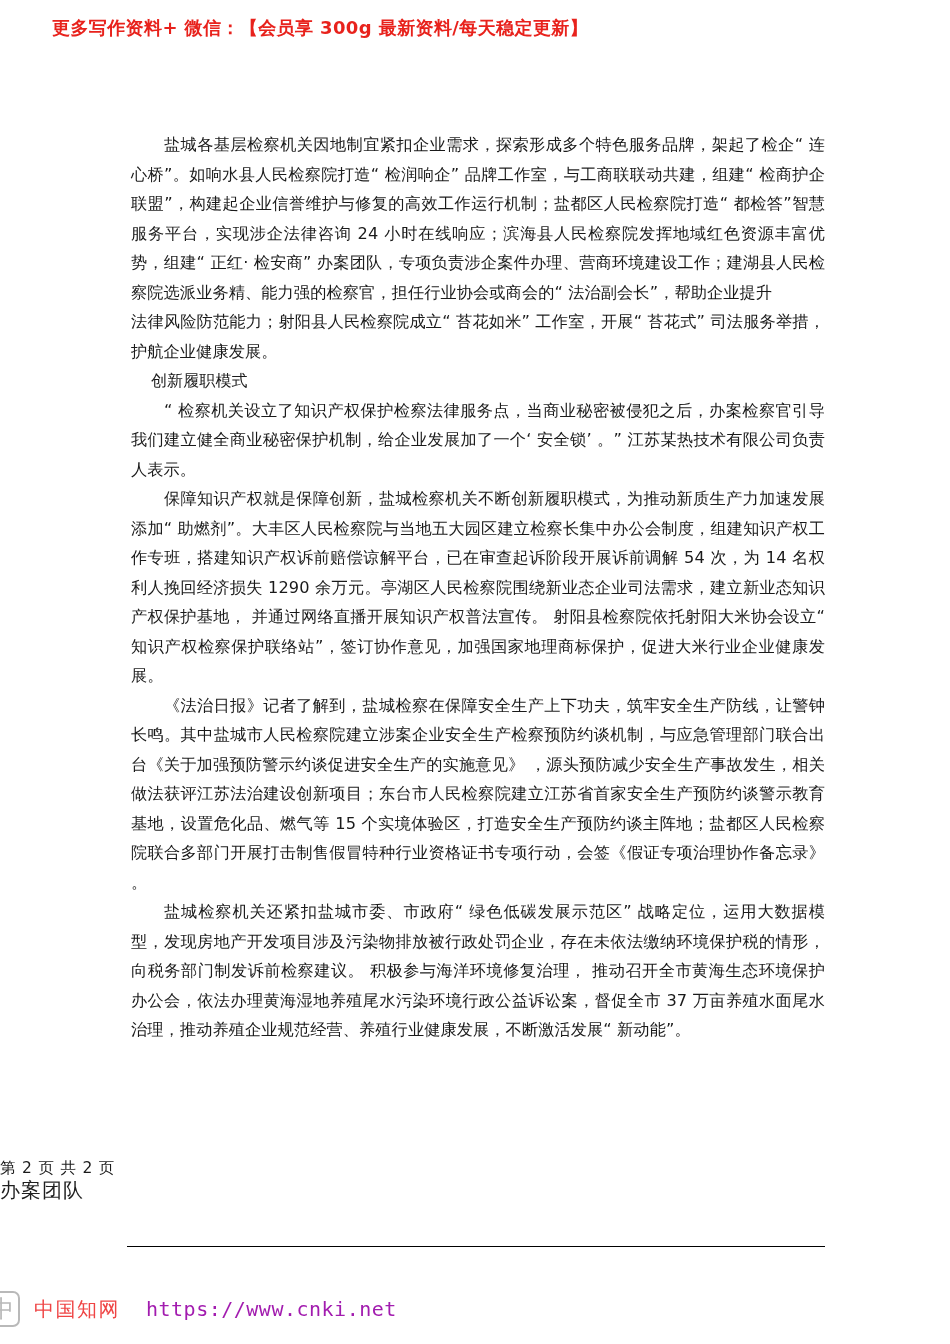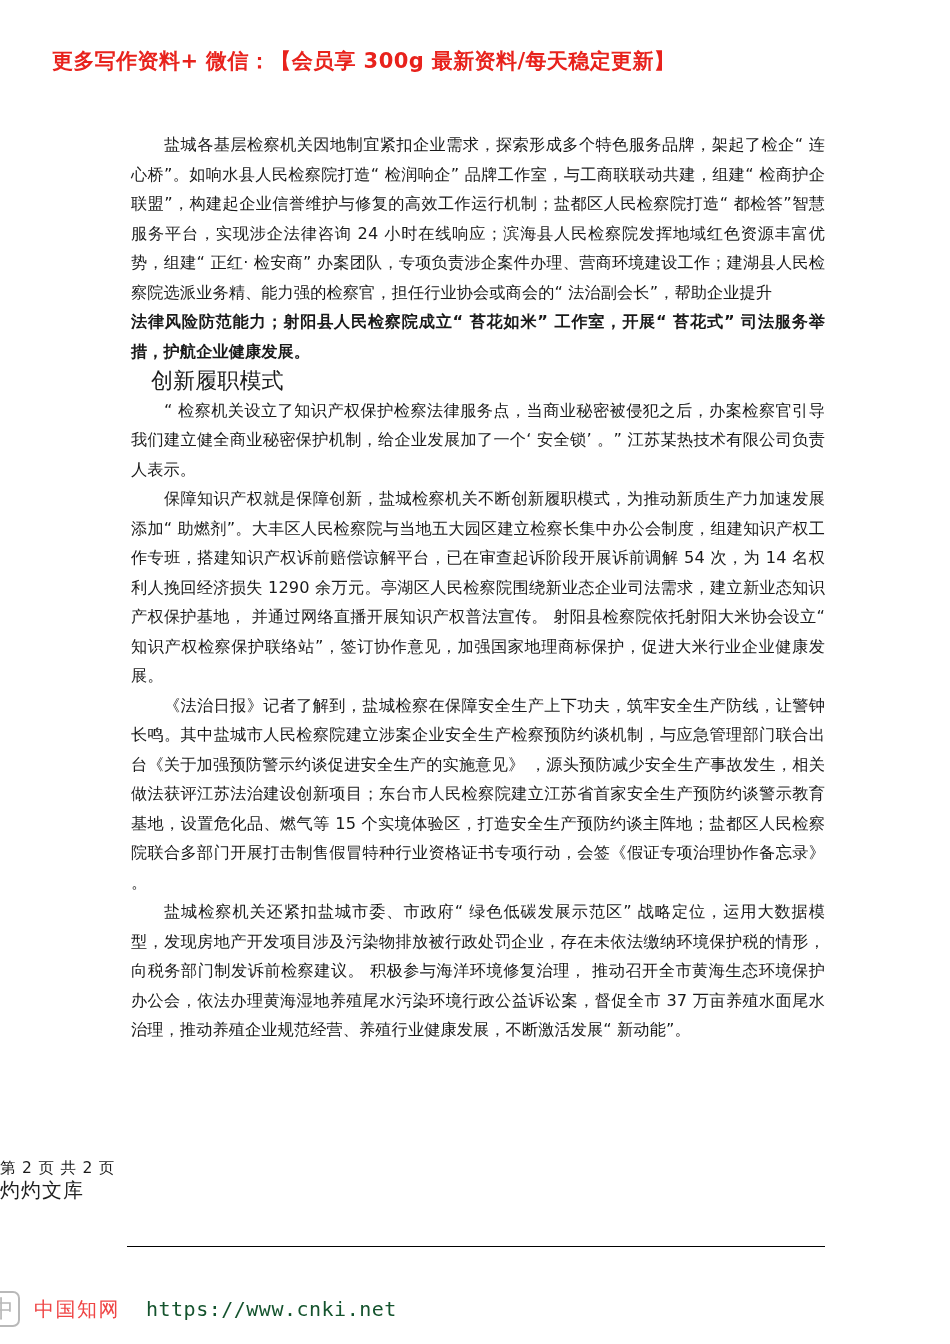--- a/index.html
+++ b/index.html
@@ -15,26 +15,25 @@
     overflow: hidden;
   }
 
   
   .promo-banner {
     position: absolute;
     left: 52px;
     top: 13px;
     width: 860px;
     color: #e8221c;
-    font-size: 21px;
+    font-size: 18px;
     font-weight: 700;
     letter-spacing: 0.4px;
     white-space: nowrap;
     line-height: 30px;
-    margin-top: 33px;
   }
 
   
   .doc-body {
     position: absolute;
     left: 131px;
     top: 86px;
     width: 694px;
     margin-top: 44px;
   }
@@ -46,24 +45,23 @@
     text-justify: inter-ideograph;
     margin: 0;
     letter-spacing: 0.1px;
     font-weight: 500;
   }
   .para.indent {
     text-indent: 33px;
   }
   .para.noindent {
     text-indent: 0;
-    font-weight: bold;
   }
   .heading-line {
-    font-size: 22px;
+    font-size: 16px;
     line-height: 29.5px;
     color: #1a1a1a;
     margin: 0;
     text-indent: 20px;
     font-weight: 500;
     letter-spacing: 0.1px;
   }
 
   
   .watermark {
@@ -122,21 +120,21 @@
   }
   .cnki-name {
     margin-left: 14px;
     font-size: 20px;
     color: #ef4444;
     letter-spacing: 1.5px;
   }
   .cnki-url {
     margin-left: 26px;
     font-size: 20px;
-    color: #14532d;
+    color: #a21caf;
     font-family: "DejaVu Sans Mono", "Liberation Mono", monospace;
     letter-spacing: 0.5px;
   }
 </style>
 </head>
 <body>
 
 <div class="promo-banner">更多写作资料+ 微信：【会员享 300g 最新资料/每天稳定更新】</div>
 
 <div class="doc-body">
@@ -154,21 +152,21 @@
   <p class="para indent">保障知识产权就是保障创新，盐城检察机关不断创新履职模式，为推动新质生产力加速发展添加“ 助燃剂”。大丰区人民检察院与当地五大园区建立检察长集中办公会制度，组建知识产权工作专班，搭建知识产权诉前赔偿谅解平台，已在审查起诉阶段开展诉前调解 54 次，为 14 名权利人挽回经济损失 1290 余万元。亭湖区人民检察院围绕新业态企业司法需求，建立新业态知识产权保护基地， 并通过网络直播开展知识产权普法宣传。 射阳县检察院依托射阳大米协会设立“ 知识产权检察保护联络站”，签订协作意见，加强国家地理商标保护，促进大米行业企业健康发展。</p>
 
   <p class="para indent">《法治日报》记者了解到，盐城检察在保障安全生产上下功夫，筑牢安全生产防线，让警钟长鸣。其中盐城市人民检察院建立涉案企业安全生产检察预防约谈机制，与应急管理部门联合出台《关于加强预防警示约谈促进安全生产的实施意见》 ，源头预防减少安全生产事故发生，相关做法获评江苏法治建设创新项目；东台市人民检察院建立江苏省首家安全生产预防约谈警示教育基地，设置危化品、燃气等 15 个实境体验区，打造安全生产预防约谈主阵地；盐都区人民检察院联合多部门开展打击制售假冒特种行业资格证书专项行动，会签《假证专项治理协作备忘录》 。</p>
 
   <p class="para indent">盐城检察机关还紧扣盐城市委、市政府“ 绿色低碳发展示范区” 战略定位，运用大数据模型，发现房地产开发项目涉及污染物排放被行政处罚企业，存在未依法缴纳环境保护税的情形，向税务部门制发诉前检察建议。 积极参与海洋环境修复治理， 推动召开全市黄海生态环境保护办公会，依法办理黄海湿地养殖尾水污染环境行政公益诉讼案，督促全市 37 万亩养殖水面尾水治理，推动养殖企业规范经营、养殖行业健康发展，不断激活发展“ 新动能”。</p>
 
 </div>
 
 <div class="page-number">第 2 页 共 2 页</div>
 
-<div class="watermark">灼灼文库</div>
+<div class="watermark">办案团队</div>
 
 <div class="divider"></div>
 
 <div class="cnki-footer">
   <div class="cnki-logo-icon">中</div>
   <div class="cnki-name">中国知网</div>
   <div class="cnki-url">https://www.cnki.net</div>
 </div>
 
 </body></html>

